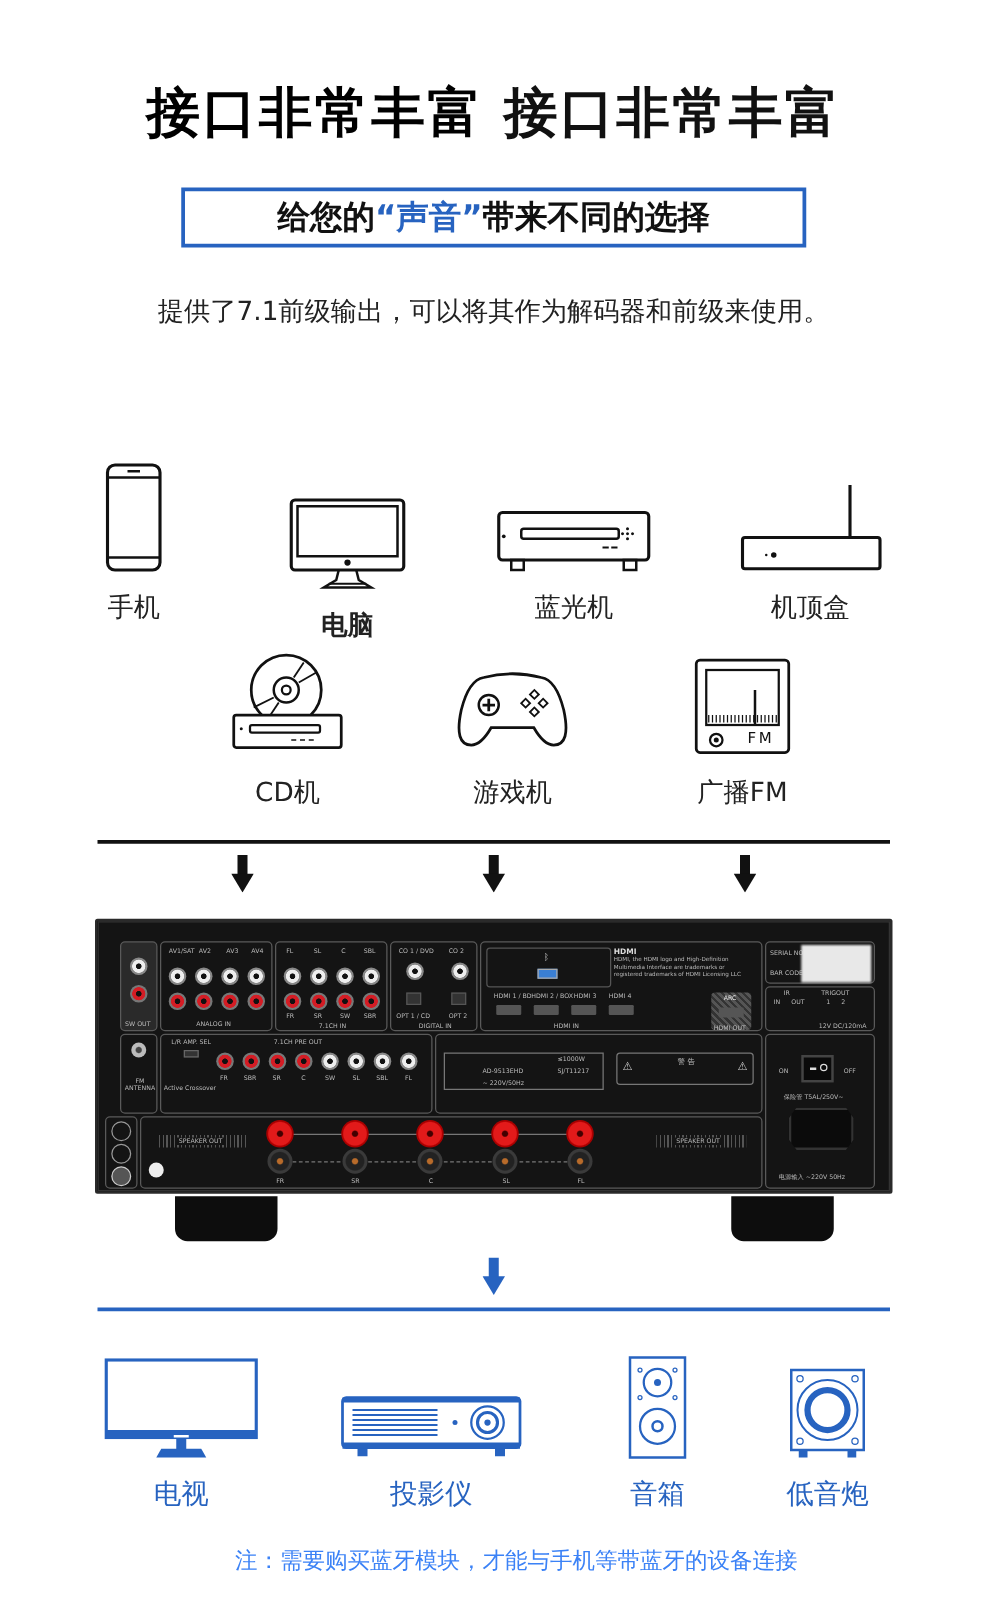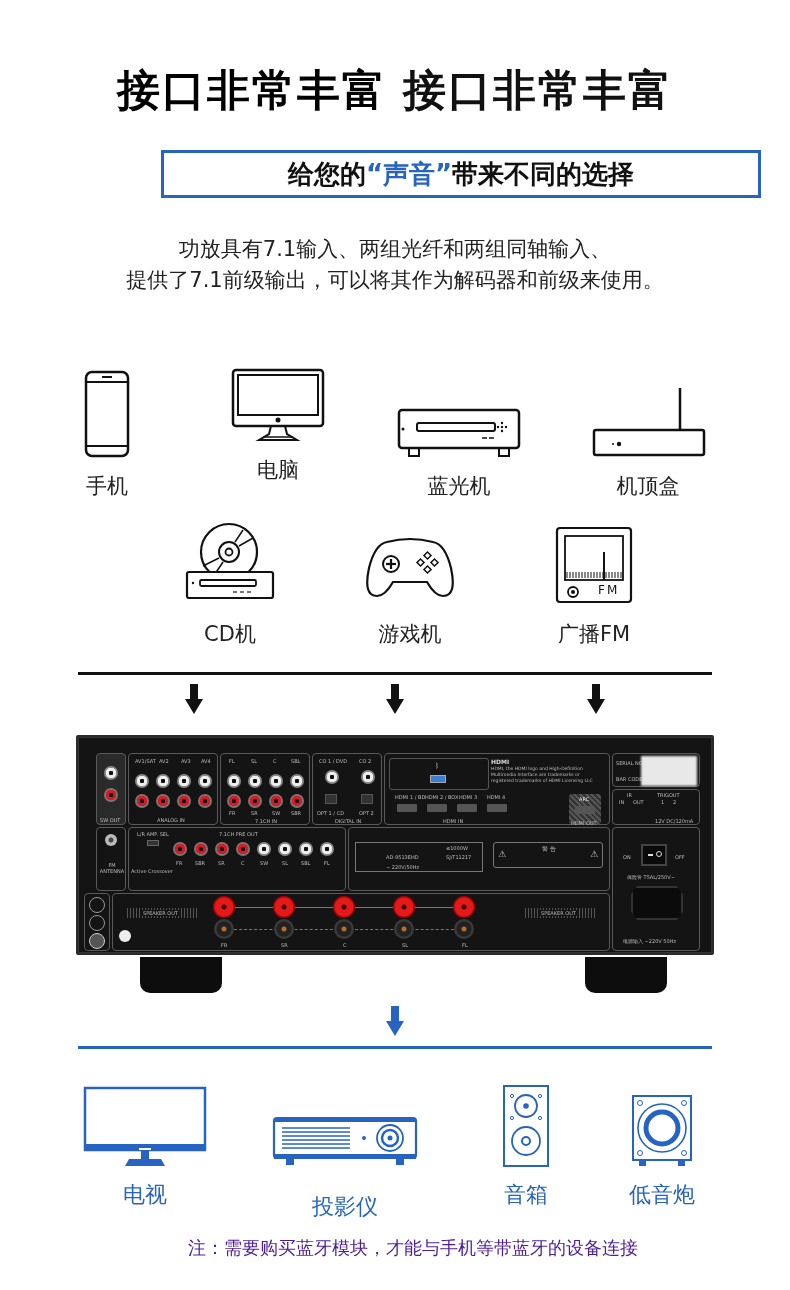--- a/index.html
+++ b/index.html
@@ -3,21 +3,21 @@
 <meta charset="utf-8">
 <style>
   * { box-sizing: border-box; margin: 0; padding: 0; }
   html, body { width: 790px; height: 1290px; background: #ffffff; overflow: hidden; }
   body { font-family: "DejaVu Sans", "Liberation Sans", sans-serif; color: #111; position: relative; }
 
   .headline { position: absolute; top: 62px; left: 0; width: 790px; text-align: center; font-size: 43px; font-weight: bold; letter-spacing: 2px; white-space: nowrap; }
   .headline .blue { color: #000000; }
   .headline .black { color: #111; margin-left: 16px; }
 
-  .subbox { position: absolute; left: 161px; top: 150px; width: 600px; height: 48px; border: 3px solid #2763c0; text-align: center; font-size: 26px; font-weight: bold; line-height: 42px; color: #111; white-space: nowrap; }
+  .subbox { position: absolute; left: 145px; top: 150px; width: 500px; height: 48px; border: 3px solid #2763c0; text-align: center; font-size: 26px; font-weight: bold; line-height: 42px; color: #111; white-space: nowrap; }
   .subbox .q { color: #2763c0; }
 
   .desc { position: absolute; top: 234px; left: 0; width: 790px; text-align: center; font-size: 21px; line-height: 31px; color: #222; }
   .desc div { white-space: nowrap; }
 
   .src-item { position: absolute; text-align: center; }
   .src-item .lbl { font-size: 21px; color: #222; white-space: nowrap; }
   .icon-box { display: flex; align-items: flex-end; justify-content: center; }
 
   .hr-black { position: absolute; left: 78px; top: 672px; width: 634px; height: 3px; background: #111; }
@@ -31,51 +31,50 @@
   .rca.w { background: radial-gradient(circle, #111 0 2px, #eee 2.5px 5px, #888 5.5px 7px); }
   .rca.r { background: radial-gradient(circle, #111 0 2px, #d41c24 2.5px 5px, #777 5.5px 7px); }
   .post-r { position: absolute; width: 22px; height: 22px; border-radius: 50%; background: radial-gradient(circle, #400 0 2px, #e21a1a 3px 9px, #a00 10px 11px); }
   .post-b { position: absolute; width: 20px; height: 20px; border-radius: 50%; background: radial-gradient(circle, #b86b2a 0 2px, #222 3px 7px, #3a3a3a 8px 10px); }
   .hdmi-port { position: absolute; width: 20px; height: 8px; background: #555; border-radius: 1px; }
 
   .hr-blue { position: absolute; left: 78px; top: 1046px; width: 634px; height: 3px; background: #2763c0; }
   .out-item { position: absolute; text-align: center; }
   .out-item .lbl { font-size: 22px; color: #2763c0; white-space: nowrap; }
 
-  .note { position: absolute; top: 1236px; left: 188px; font-size: 18px; color: #4c1d95; white-space: nowrap; }
+  .note { position: absolute; top: 1236px; left: 188px; font-size: 18px; color: #3b82f6; white-space: nowrap; }
 </style>
 </head>
 <body>
 
 <div class="headline">
   <span class="blue">接口非常丰富</span><span class="black">接口非常丰富</span>
 </div>
 
 <div class="subbox">
   <span>给您的</span><span class="q">“声音”</span><span>带来不同的选择</span>
 </div>
 
 <div class="desc">
-  <div>功放具有7.1输入、两组光纤和两组同轴输入、</div>
   <div>提供了7.1前级输出，可以将其作为解码器和前级来使用。</div>
 </div>
 
 <div class="src-item" style="left:72px; top:366px; width:70px;">
   <div class="icon-box" style="height:92px;">
     <svg width="46" height="88" viewBox="0 0 46 88">
       <rect x="2" y="2" width="42" height="84" rx="6" fill="none" stroke="#111" stroke-width="2.5"></rect>
       <line x1="2" y1="12" x2="44" y2="12" stroke="#111" stroke-width="2"></line>
       <line x1="2" y1="76" x2="44" y2="76" stroke="#111" stroke-width="2"></line>
       <line x1="18" y1="7" x2="28" y2="7" stroke="#111" stroke-width="2"></line>
     </svg>
   </div>
   <div class="lbl" style="margin-top:14px;">手机</div>
 </div>
 
-<div class="src-item" style="left:226px; top:350px; width:104px;">
+<div class="src-item" style="left:226px; top:380px; width:104px;font-weight:bold;">
   <div class="icon-box" style="height:92px;">
     <svg width="94" height="74" viewBox="0 0 94 74">
       <rect x="2" y="2" width="90" height="56" rx="3" fill="none" stroke="#111" stroke-width="2.5"></rect>
       <rect x="7" y="7" width="80" height="40" fill="none" stroke="#111" stroke-width="2"></rect>
       <circle cx="47" cy="52" r="2.5" fill="#111"></circle>
       <path d="M40 58 L38 66 L28 72 L66 72 L56 66 L54 58" fill="none" stroke="#111" stroke-width="2"></path>
       <line x1="32" y1="69" x2="62" y2="69" stroke="#111" stroke-width="1.5"></line>
     </svg>
   </div>
   <div class="lbl" style="margin-top:14px;">电脑</div>
@@ -409,21 +408,21 @@
           <line x1="10" y1="32" x2="78" y2="32"></line>
         </g>
       <circle cx="92" cy="22" r="2" fill="#2763c0"></circle>
       <circle cx="118" cy="22" r="13" fill="none" stroke="#2763c0" stroke-width="1.8"></circle>
       <circle cx="118" cy="22" r="8" fill="none" stroke="#2763c0" stroke-width="2.5"></circle>
       <circle cx="118" cy="22" r="2.5" fill="#2763c0"></circle>
       <rect x="14" y="43" width="8" height="6" fill="#2763c0"></rect>
         <rect x="124" y="43" width="8" height="6" fill="#2763c0"></rect>
     </svg>
   </div>
-  <div class="lbl" style="margin-top:24px;">投影仪</div>
+  <div class="lbl" style="margin-top:12px;">投影仪</div>
 </div>
 
 <div class="out-item" style="left:490px; top:1084px; width:72px;">
   <div class="icon-box" style="height:84px;">
     <svg width="48" height="84" viewBox="0 0 48 84">
       <rect x="2" y="2" width="44" height="80" fill="none" stroke="#2763c0" stroke-width="2"></rect>
       <circle cx="24" cy="22" r="11" fill="none" stroke="#2763c0" stroke-width="1.8"></circle>
       <circle cx="24" cy="22" r="2.8" fill="#2763c0"></circle>
       <circle cx="24" cy="57" r="14" fill="none" stroke="#2763c0" stroke-width="1.8"></circle>
       <circle cx="24" cy="57" r="4" fill="none" stroke="#2763c0" stroke-width="2"></circle>

